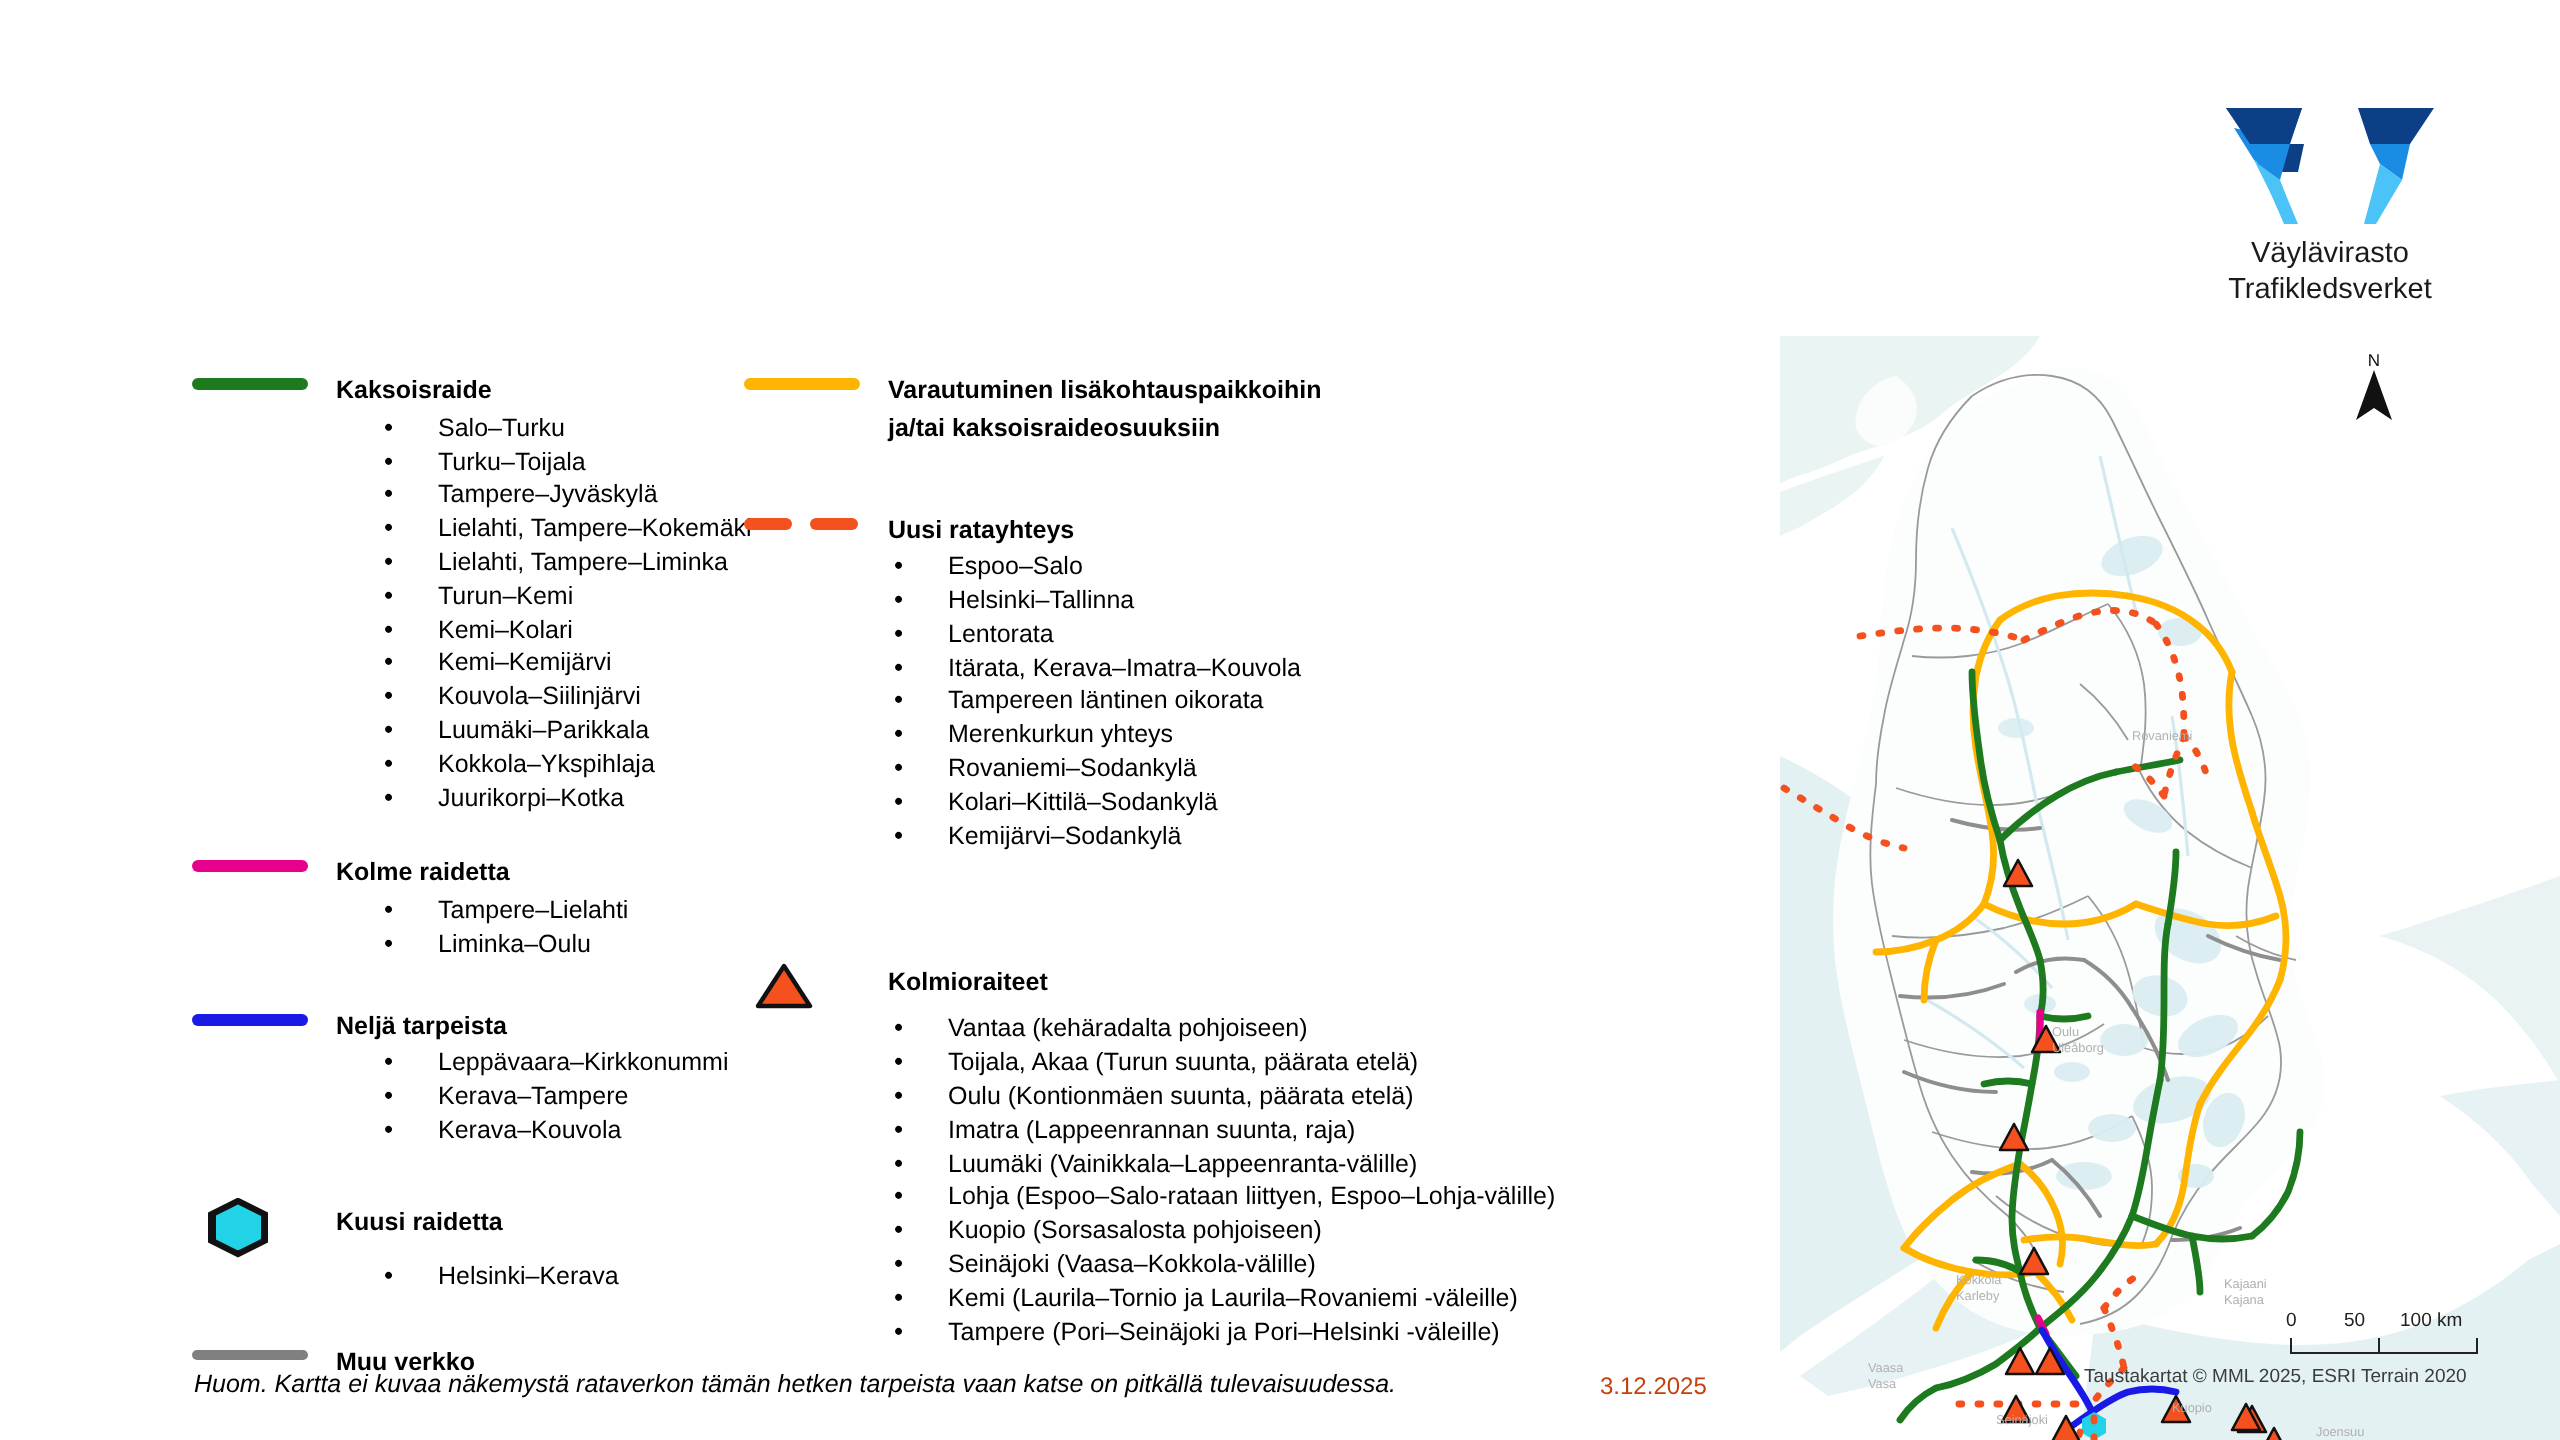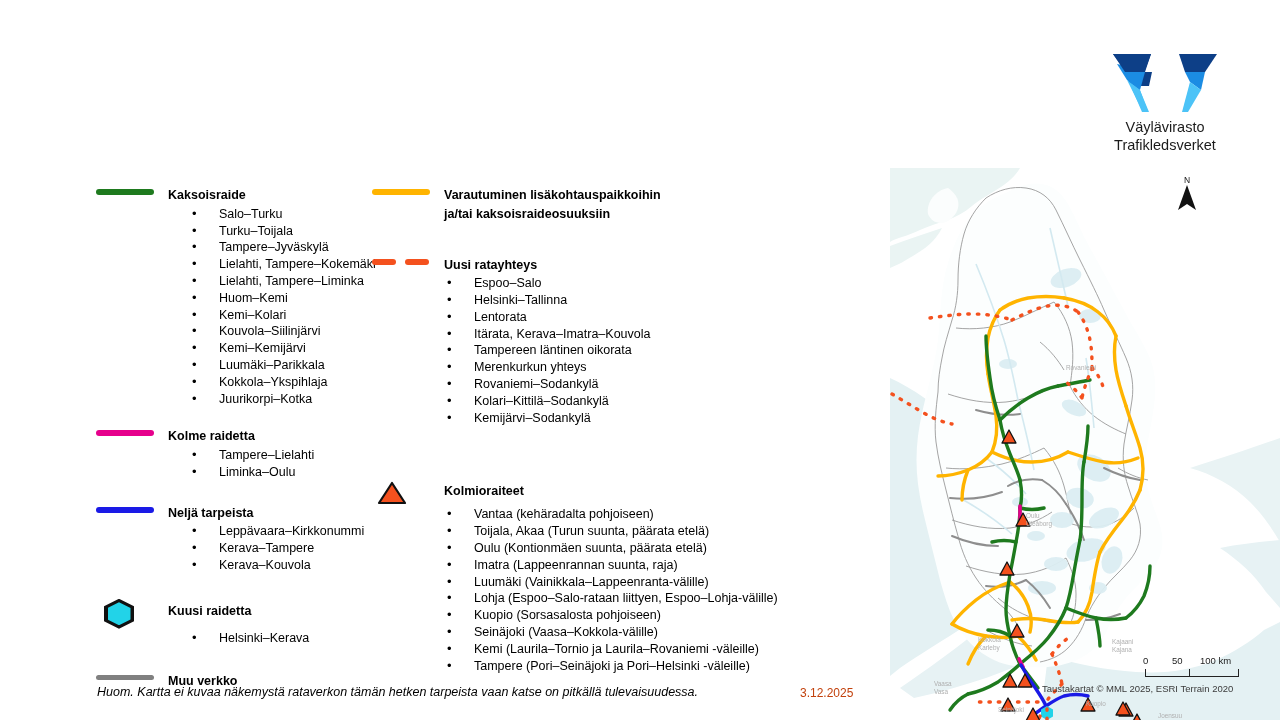--- a/index.html
+++ b/index.html
@@ -129,24 +129,24 @@
           <div class="line-sw line-green"></div>
         </div>
         <div class="lg-title">Kaksoisraide</div>
       </div>
       <ul class="lg-list">
         <li>Salo–Turku</li>
         <li>Turku–Toijala</li>
         <li>Tampere–Jyväskylä</li>
         <li>Lielahti, Tampere–Kokemäki</li>
         <li>Lielahti, Tampere–Liminka</li>
-        <li>Huom–Kemi</li>
+        <li>Turun–Kemi</li>
         <li>Kemi–Kolari</li>
+        <li>Kemi–Kemijärvi</li>
         <li>Kouvola–Siilinjärvi</li>
-        <li>Kemi–Kemijärvi</li>
         <li>Luumäki–Parikkala</li>
         <li>Kokkola–Ykspihlaja</li>
         <li>Juurikorpi–Kotka</li>
       </ul>
     </div>
 
     <div class="lg-group" style="margin-top:20px;">
       <div class="lg-head">
         <div class="lg-swatch">
           <div class="line-sw line-magenta"></div>

